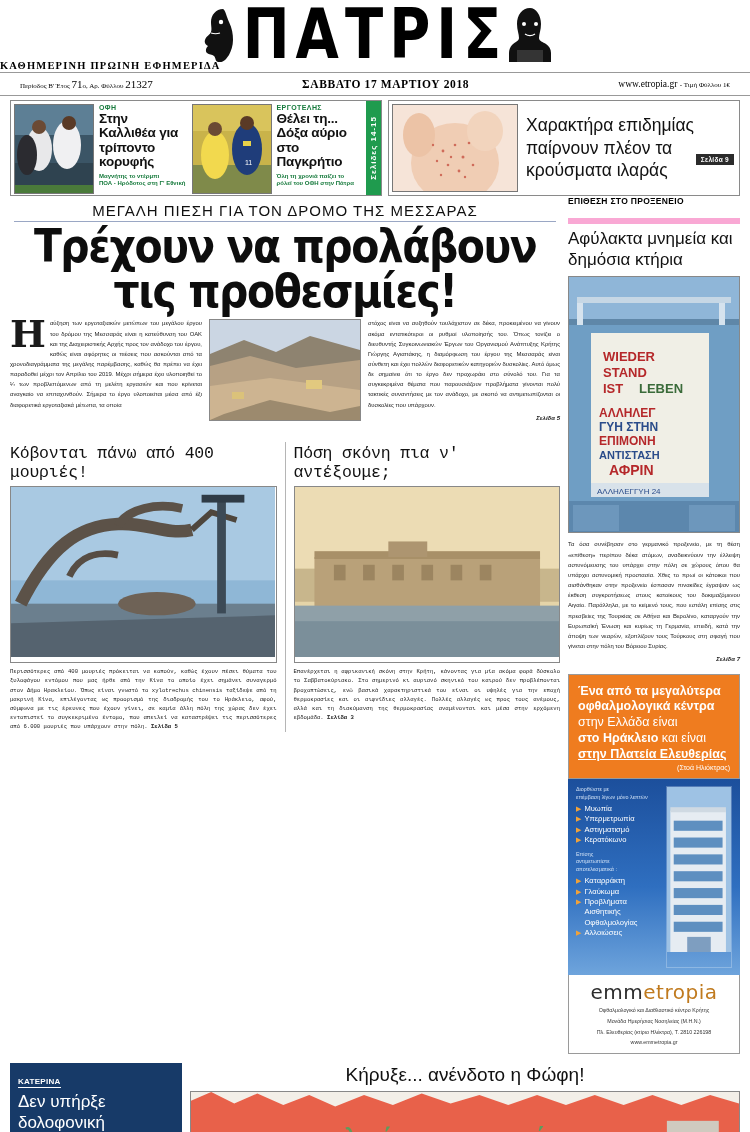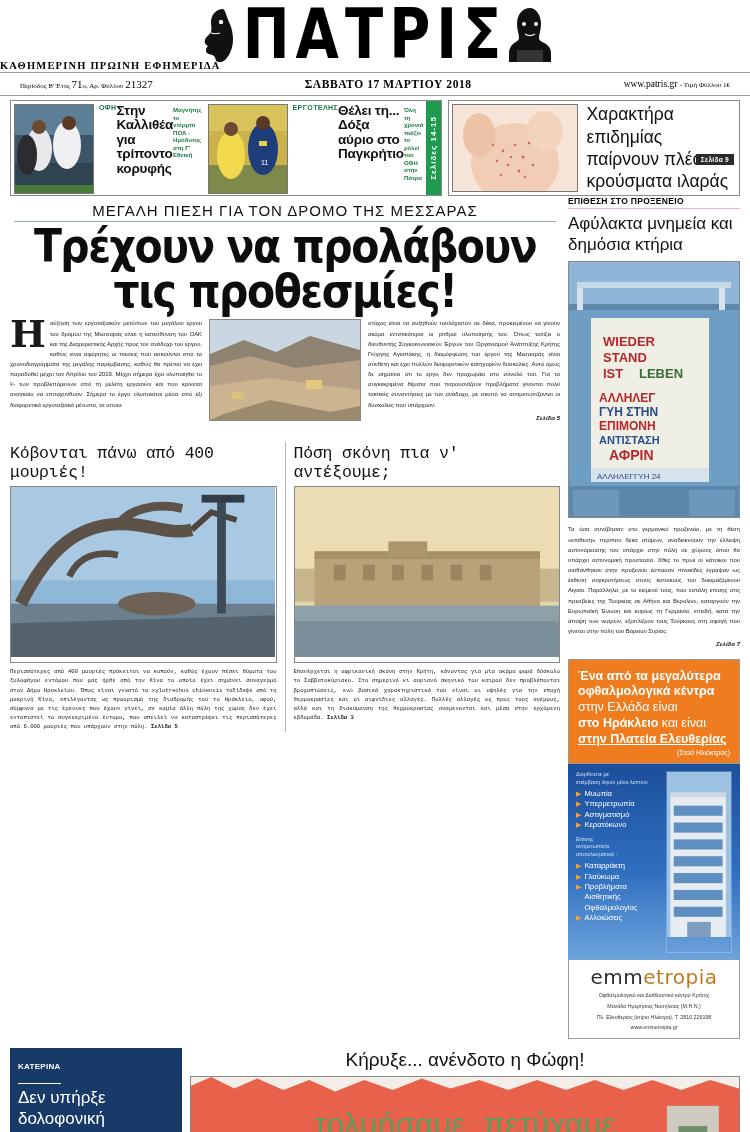--- a/index.html
+++ b/index.html
@@ -33,21 +33,21 @@
   .mast-left b{font-size:11px;font-weight:normal;}
   .mast-center{font-size:11.5px;font-weight:bold;letter-spacing:.6px;}
   .mast-right{font-size:9.5px;}
   .mast-right .small{font-size:7px;}
 
   
   .topbanner{display:flex;gap:6px;padding:4px 10px 0 10px;height:100px;box-sizing:border-box;}
   .sports{flex:0 0 372px;border:1px solid #8a8a8a;display:flex;background:#fff;height:96px;box-sizing:border-box;}
   .sp-item{display:flex;flex:1;padding:3px;gap:5px;}
   .sp-photo{width:78px;height:88px;border:1px solid #777;flex:0 0 78px;position:relative;overflow:hidden;}
-  .sp-txt{flex:1;display:flex;flex-direction:row;justify-content:flex-start;}
+  .sp-txt{flex:1;display:flex;flex-direction:column;justify-content:flex-start;}
   .sp-kicker{font-size:7px;font-weight:bold;color:#167a3c;letter-spacing:.4px;margin-bottom:1px;}
   .sp-head{font-size:13.5px;font-weight:bold;line-height:1.07;color:#111;letter-spacing:-.2px;}
   .sp-sub{font-size:6px;font-weight:bold;color:#167a3c;line-height:1.25;margin-top:3px;}
   .sp-side{flex:0 0 15px;background:#1f9b4e;color:#fff;display:flex;align-items:center;justify-content:center;}
   .sp-side span{writing-mode:vertical-rl;transform:rotate(180deg);font-size:8px;font-weight:bold;letter-spacing:1px;}
   .measles{flex:1;border:1px solid #8a8a8a;display:flex;padding:3px;gap:8px;height:96px;box-sizing:border-box;}
   .ms-photo{flex:0 0 124px;border:1px solid #777;position:relative;overflow:hidden;}
   .ms-txt{flex:1;display:flex;flex-direction:column;justify-content:center;position:relative;}
   .ms-head{font-size:17.5px;line-height:1.28;color:#111;}
   .pagetag{display:inline-block;background:#2b2b2b;color:#fff;font-size:6.5px;font-weight:bold;
@@ -77,21 +77,21 @@
 
   
   .midrow{display:flex;gap:8px;margin-top:19px;font-family:Liberation Mono, monospace;}
   .mid{flex:1;min-width:0;}
   .mid-head{font-size:16.5px;color:#111;padding:2px 0 4px;letter-spacing:-.2px;}
   .mid-photo{height:175px;border:1px solid #888;position:relative;overflow:hidden;}
   .mid-cap{font-size:5.6px;line-height:1.65;text-align:justify;margin-top:4px;color:#1a1a1a;}
   .mid-sep{flex:0 0 1px;background:#b5b5b5;}
 
   
-  .rc-kicker{font-size:8.5px;font-weight:bold;letter-spacing:.3px;padding-bottom:2px;border-bottom:1px solid #f9a8d4;}
+  .rc-kicker{font-size:8.5px;font-weight:bold;letter-spacing:.3px;padding-bottom:12px;border-bottom:6px solid #f9a8d4;}
   .rc-head{font-size:17px;line-height:1.22;margin:5px 0 6px;color:#111;}
   .rc-photo{height:255px;border:1px solid #888;position:relative;overflow:hidden;}
   .rc-body{font-size:5.9px;line-height:1.72;text-align:justify;margin-top:6px;color:#1a1a1a;}
 
   
   .eyead{margin-top:9px;border:1px solid #9a9a9a;background:#ef7c1f;color:#fff;padding:9px 9px 7px;}
   .eyead .l1{font-size:12.5px;font-weight:bold;line-height:1.26;}
   .eyead .l2{font-size:12.5px;line-height:1.26;}
   .eyead .l3{font-size:7px;text-align:right;margin-top:2px;}
   .eyebody{background:linear-gradient(180deg,#1c4f9c 0%,#2f6fc0 55%,#6ea4dc 100%);
@@ -107,21 +107,21 @@
   .eyefoot .f1{font-size:5.3px;line-height:1.45;color:#333;margin-top:3px;}
   .eyefoot .f2{font-size:5.3px;line-height:1.45;color:#333;margin-top:3px;}
 
   
   .lower{display:flex;padding:9px 10px 0;gap:8px;box-sizing:border-box;}
   .lw-left{flex:0 0 172px;}
   .lw-mid{flex:1;min-width:0;}
 
   .katbox{background:#173a68;color:#fff;padding:7px 8px 9px;}
   .kat-kicker{font-size:8px;font-weight:bold;letter-spacing:.3px;border-bottom:1px solid #fff;
-    display:inline-block;padding-bottom:12px;margin-bottom:3px;}
+    display:inline-block;padding-bottom:1px;margin-bottom:3px;}
   .kat-head{font-size:17px;line-height:1.25;}
 
   .fofi-head{font-size:19px;text-align:center;padding:1px 0 5px;color:#111;}
   .fofi-photo{height:205px;border:1px solid #888;position:relative;overflow:hidden;}
 
   
   .ph{position:absolute;inset:0;}
 </style>
 </head>
 <body>
@@ -152,21 +152,21 @@
   </div>
 
   <div class="mast-rule">
     <div class="mast-left">
       <span>Περίοδος Β' Έτος</span>
       <b>71</b><span>ο, Αρ. Φύλλου</span>
       <b>21327</b>
     </div>
     <div class="mast-center">ΣΑΒΒΑΤΟ 17 ΜΑΡΤΙΟΥ 2018</div>
     <div class="mast-right">
-      <span>www.patris.gr</span>
+      <span>www.etropia.gr</span>
       <span class="small">- Τιμή Φύλλου 1€</span>
     </div>
   </div>
 
   <div class="topbanner">
 
     <div class="sports">
       <div class="sp-item">
         <div class="sp-photo">
           <svg class="ph" viewBox="0 0 78 88" preserveAspectRatio="none">

